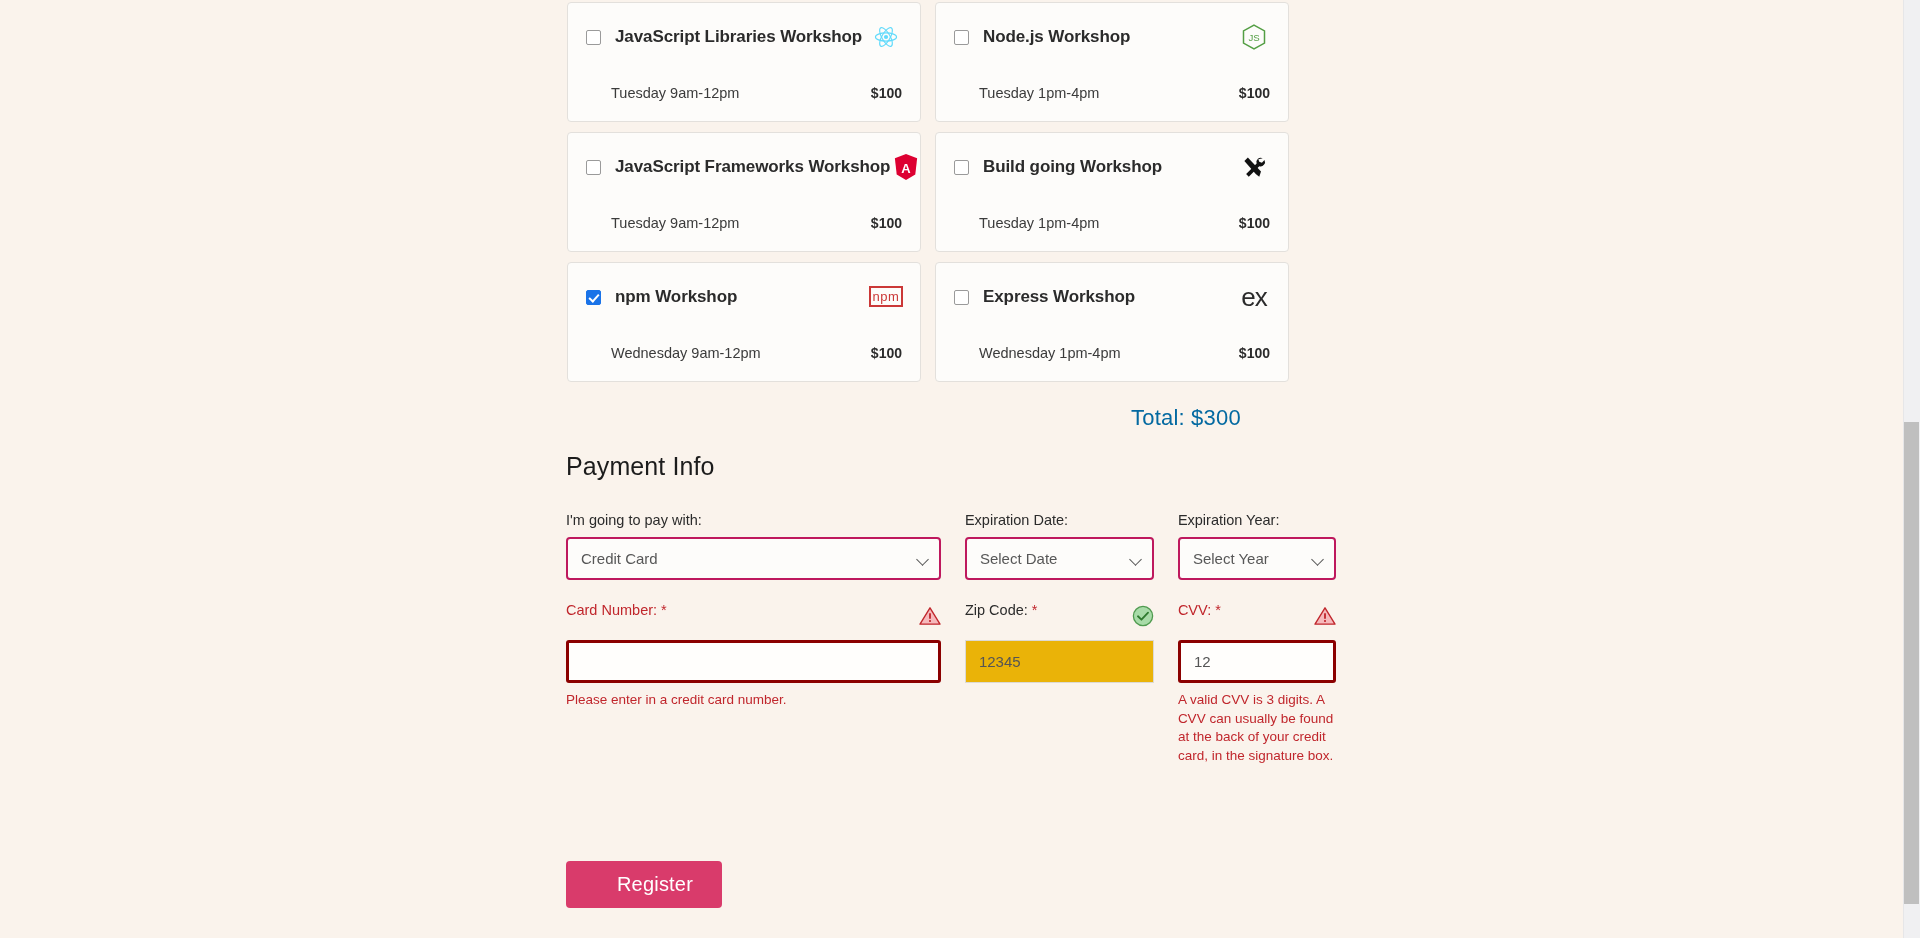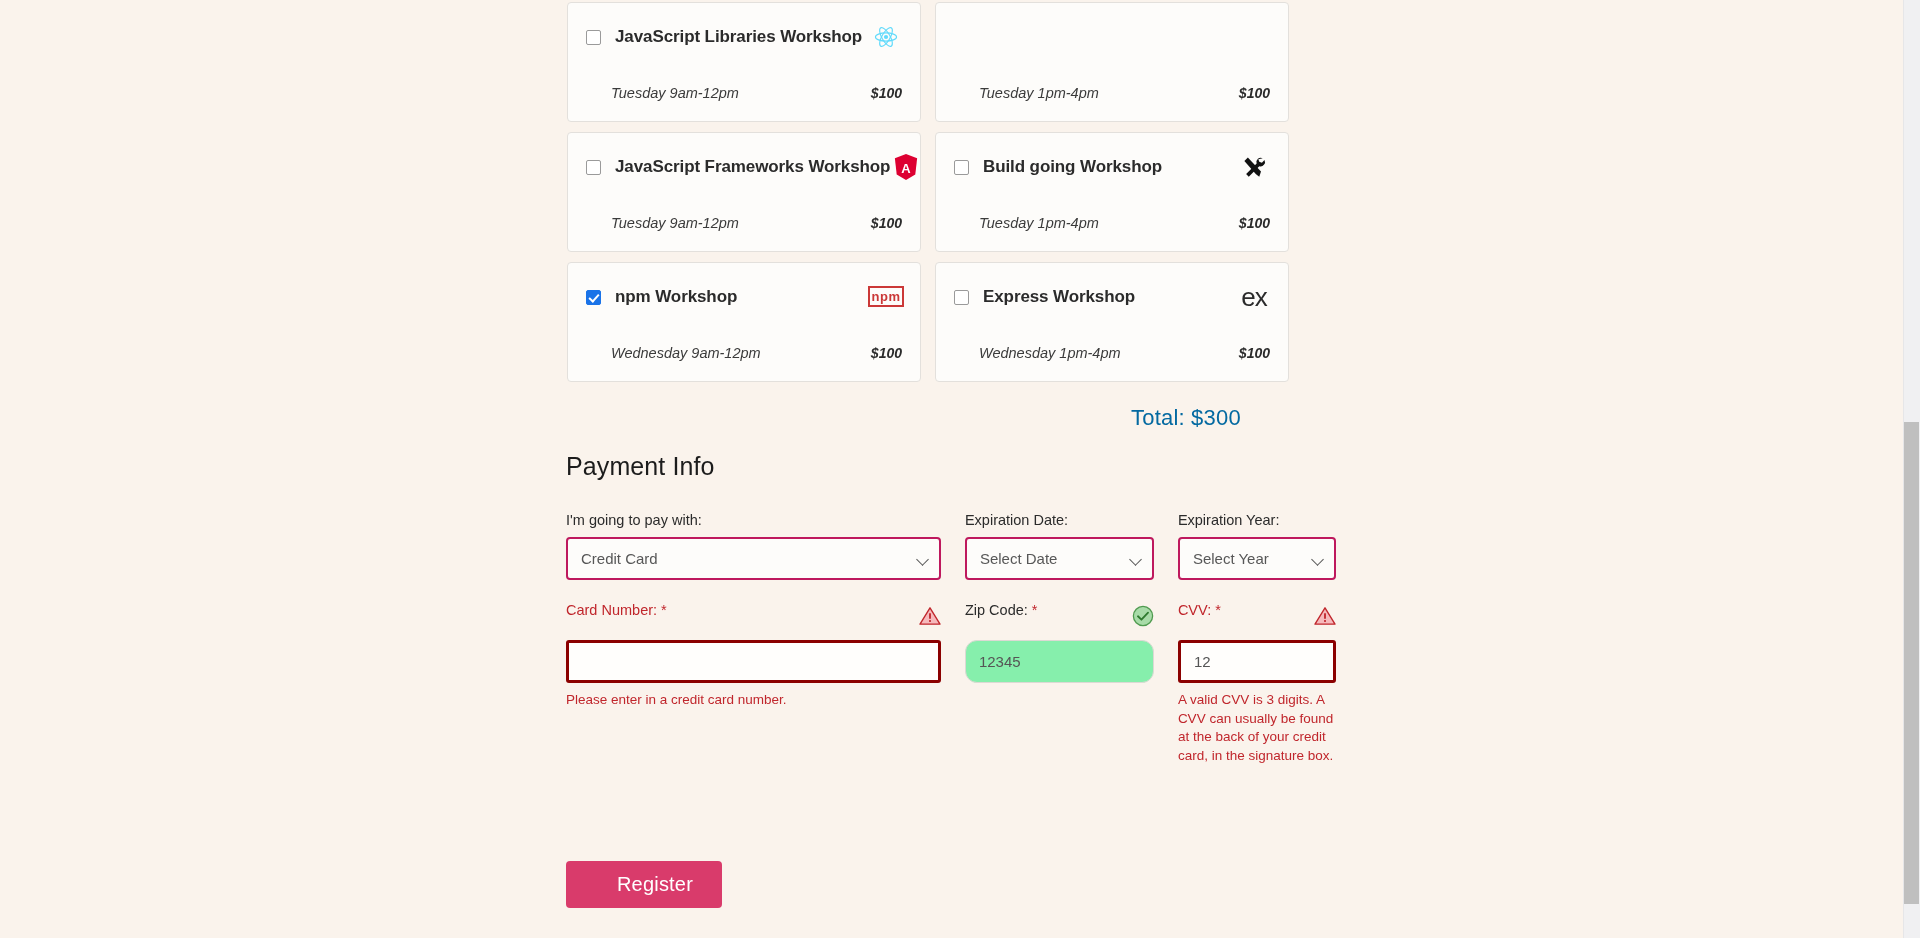--- a/index.html
+++ b/index.html
@@ -73,38 +73,38 @@
   .ws-logo {
     margin-left: auto;
     width: 32px; height: 32px;
     display: flex; align-items: center; justify-content: center;
     flex: 0 0 auto;
   }
   .ws-bot {
     display: flex; align-items: center;
     padding: 0 18px;
     position: absolute;
-    bottom: 20px; left: 0; right: 0; font-style: italic;
+    bottom: 20px; left: 0; right: 0;
   }
   .ws-time {
     font-size: 14.5px;
     color: #3b3b3b;
     padding-left: 25px;
   }
   .ws-price {
     margin-left: auto;
     font-size: 14px;
     font-weight: bold;
     color: #2b2b2b;
   }
 
   
   .npm-logo {
     font-family: "Liberation Sans", sans-serif;
-    font-size: 13px; font-weight: bold;
+    font-size: 13px; font-weight: normal;
     color: #cb3837;
     border: 2px solid #cb3837;
     line-height: 1;
     padding: 2px 2px 2px 2px;
     letter-spacing: 0.5px;
     position: relative;
     top: -1px;
   }
   .ex-logo {
     font-family: "Liberation Sans", sans-serif;
@@ -187,22 +187,22 @@
     height: 24px;
     margin-bottom: 10px;
   }
   .lbl-line .field-label { margin-bottom: 16px; }
   .status-icon { margin-left: auto; }
 
   input.txt {
     width: 100%;
     height: 43px;
     border: 1px solid #dcd9d4;
-    border-radius: 12px;
-    background: #86efac;
+    border-radius: 0;
+    background: #eab308;
     color: #555;
     font-size: 15px;
     font-family: "Liberation Sans", sans-serif;
     padding: 0 13px;
     outline: none;
   }
   input.txt.error {
     border: 3px solid #8b0000;
     border-radius: 3px;
     background: #fffefc;
@@ -270,20 +270,30 @@
             </svg>
           </span>
         </div>
         <div class="ws-bot">
           <span class="ws-time">Tuesday 9am-12pm</span>
           <span class="ws-price">$100</span>
         </div>
       </div>
 
       <div class="ws-card">
+        <div class="ws-top">
+          <span class="ws-cb" role="checkbox"></span>
+          <span class="ws-title">Node.js Workshop</span>
+          <span class="ws-logo">
+            <svg width="28" height="28" viewBox="0 0 32 32">
+              <path d="M16 2.5 L28 9 L28 23 L16 29.5 L4 23 L4 9 Z" fill="none" stroke="#539e43" stroke-width="1.7"></path>
+              <text x="16" y="21" font-family="'Liberation Sans',sans-serif" font-size="11" fill="#539e43" text-anchor="middle">JS</text>
+            </svg>
+          </span>
+        </div>
         <div class="ws-bot">
           <span class="ws-time">Tuesday 1pm-4pm</span>
           <span class="ws-price">$100</span>
         </div>
       </div>
     </div>
 
     <div class="ws-row">
       <div class="ws-card">
         <div class="ws-top">

